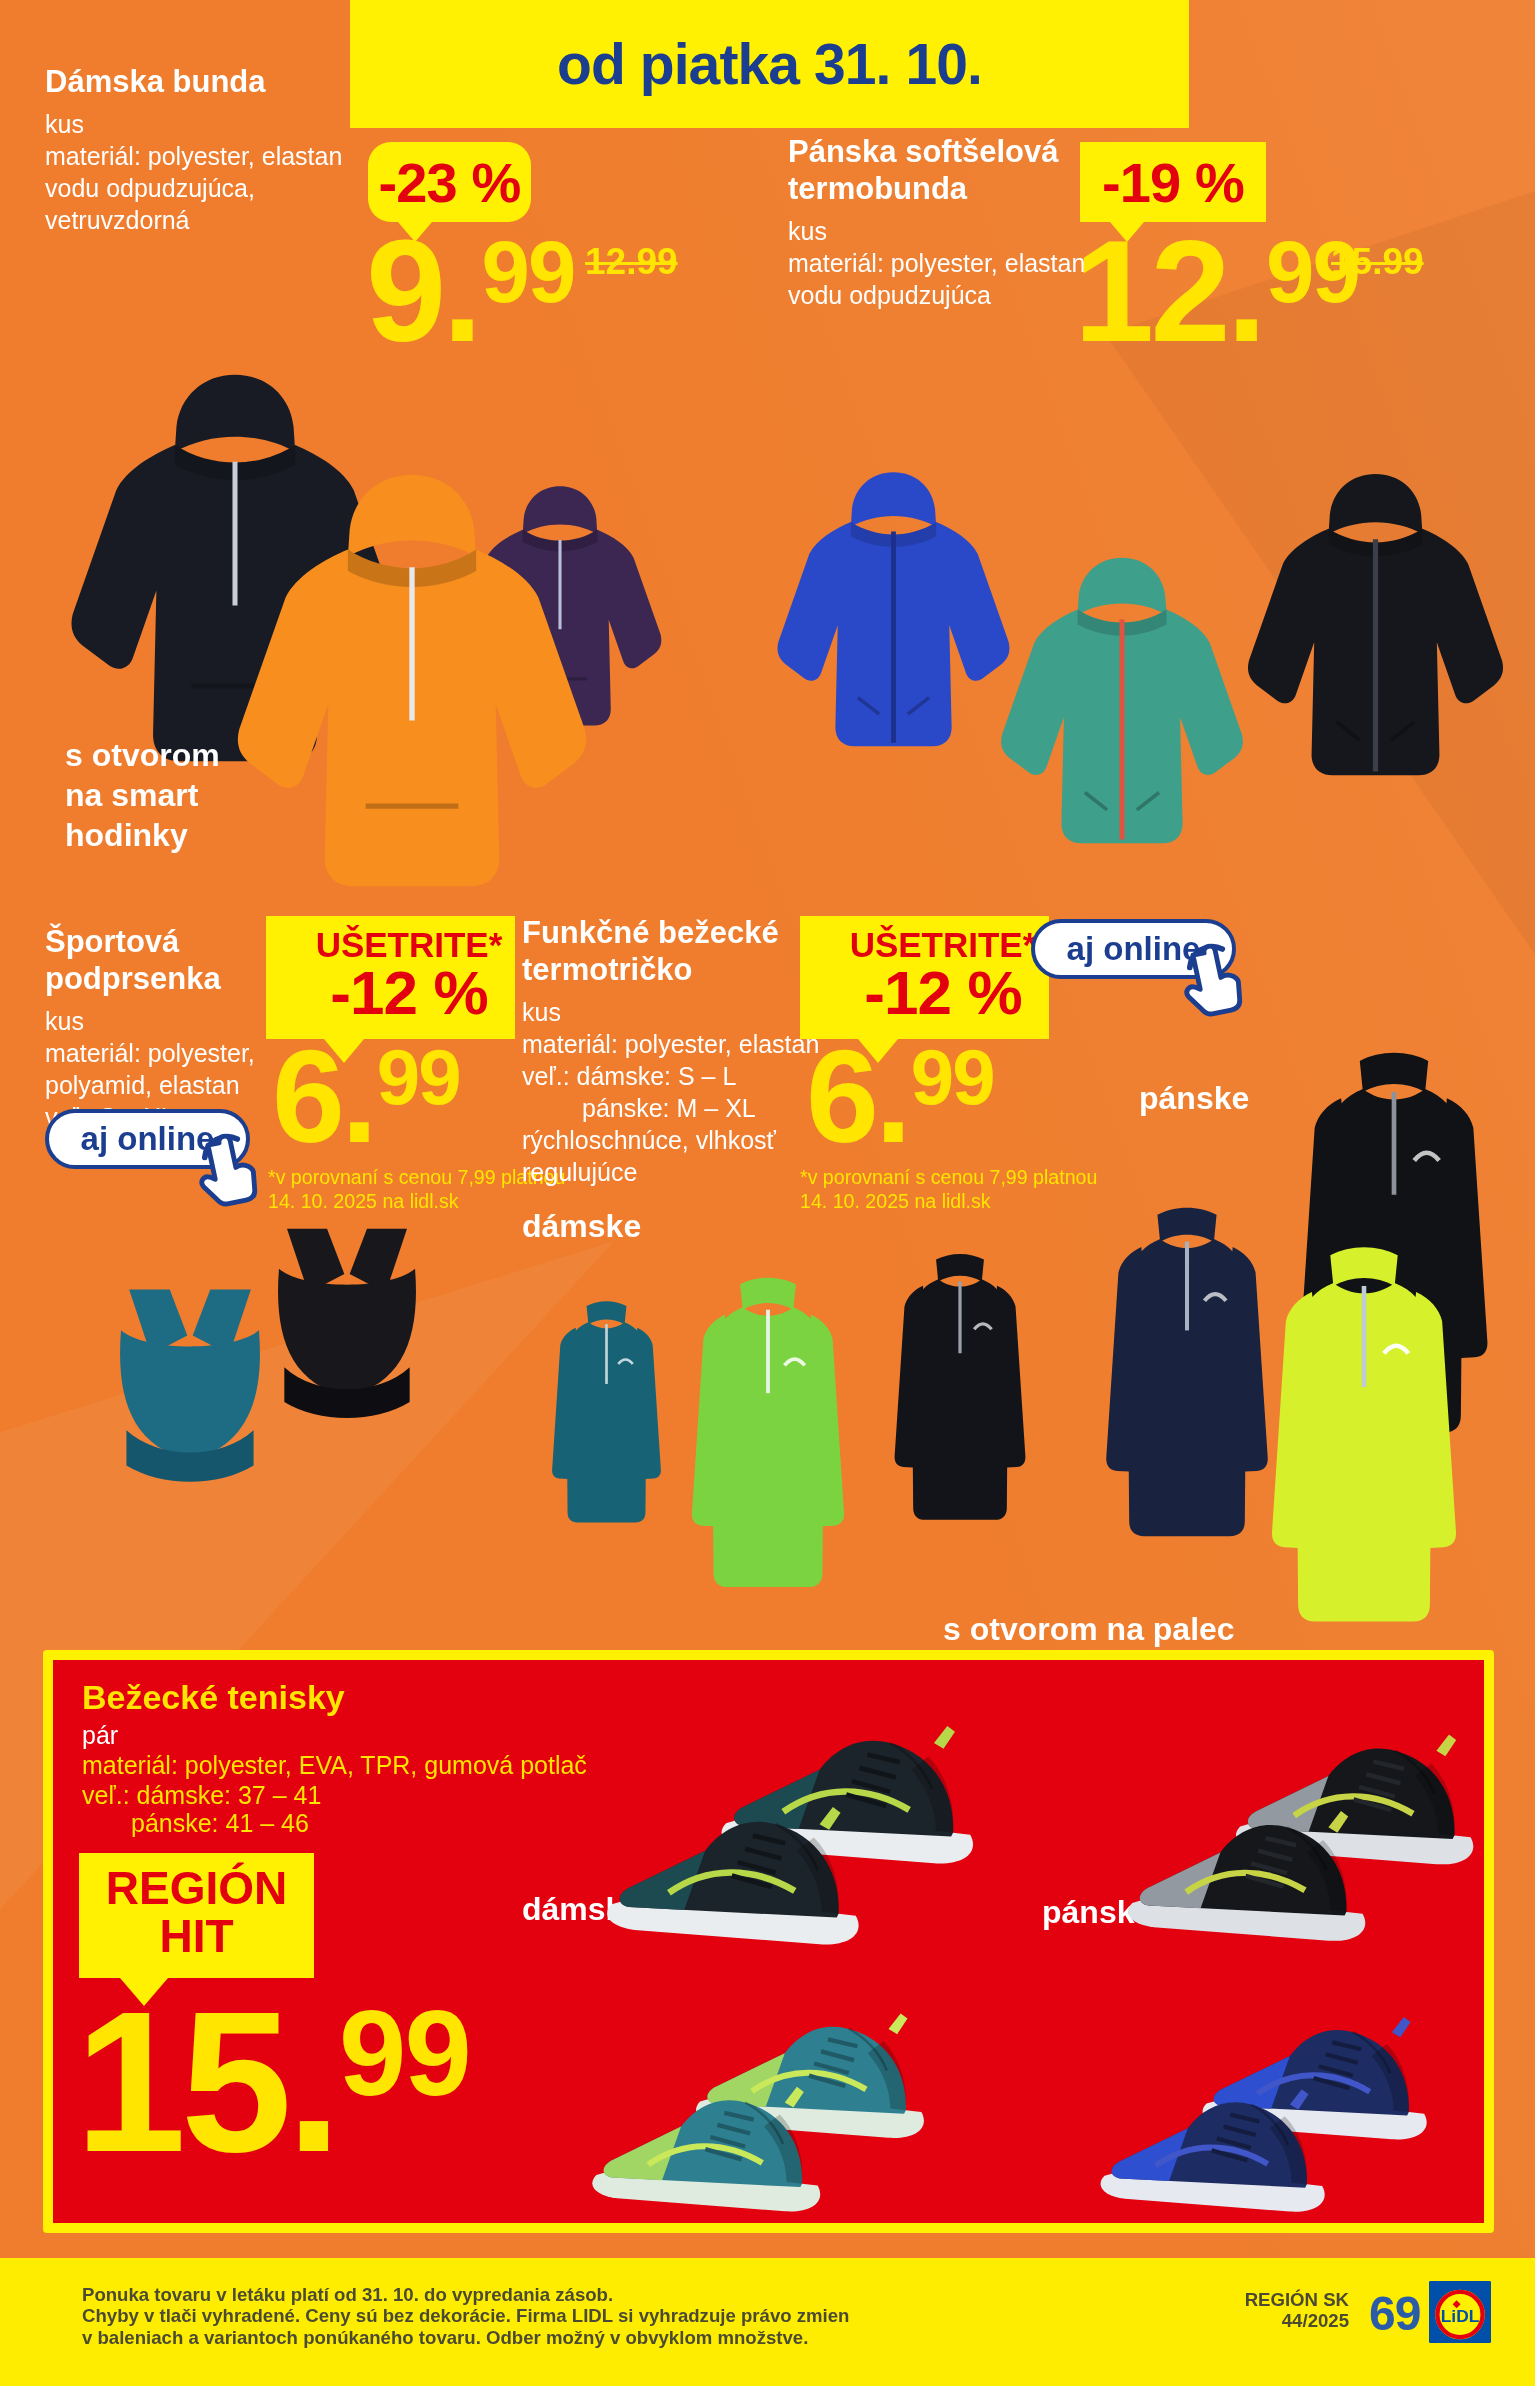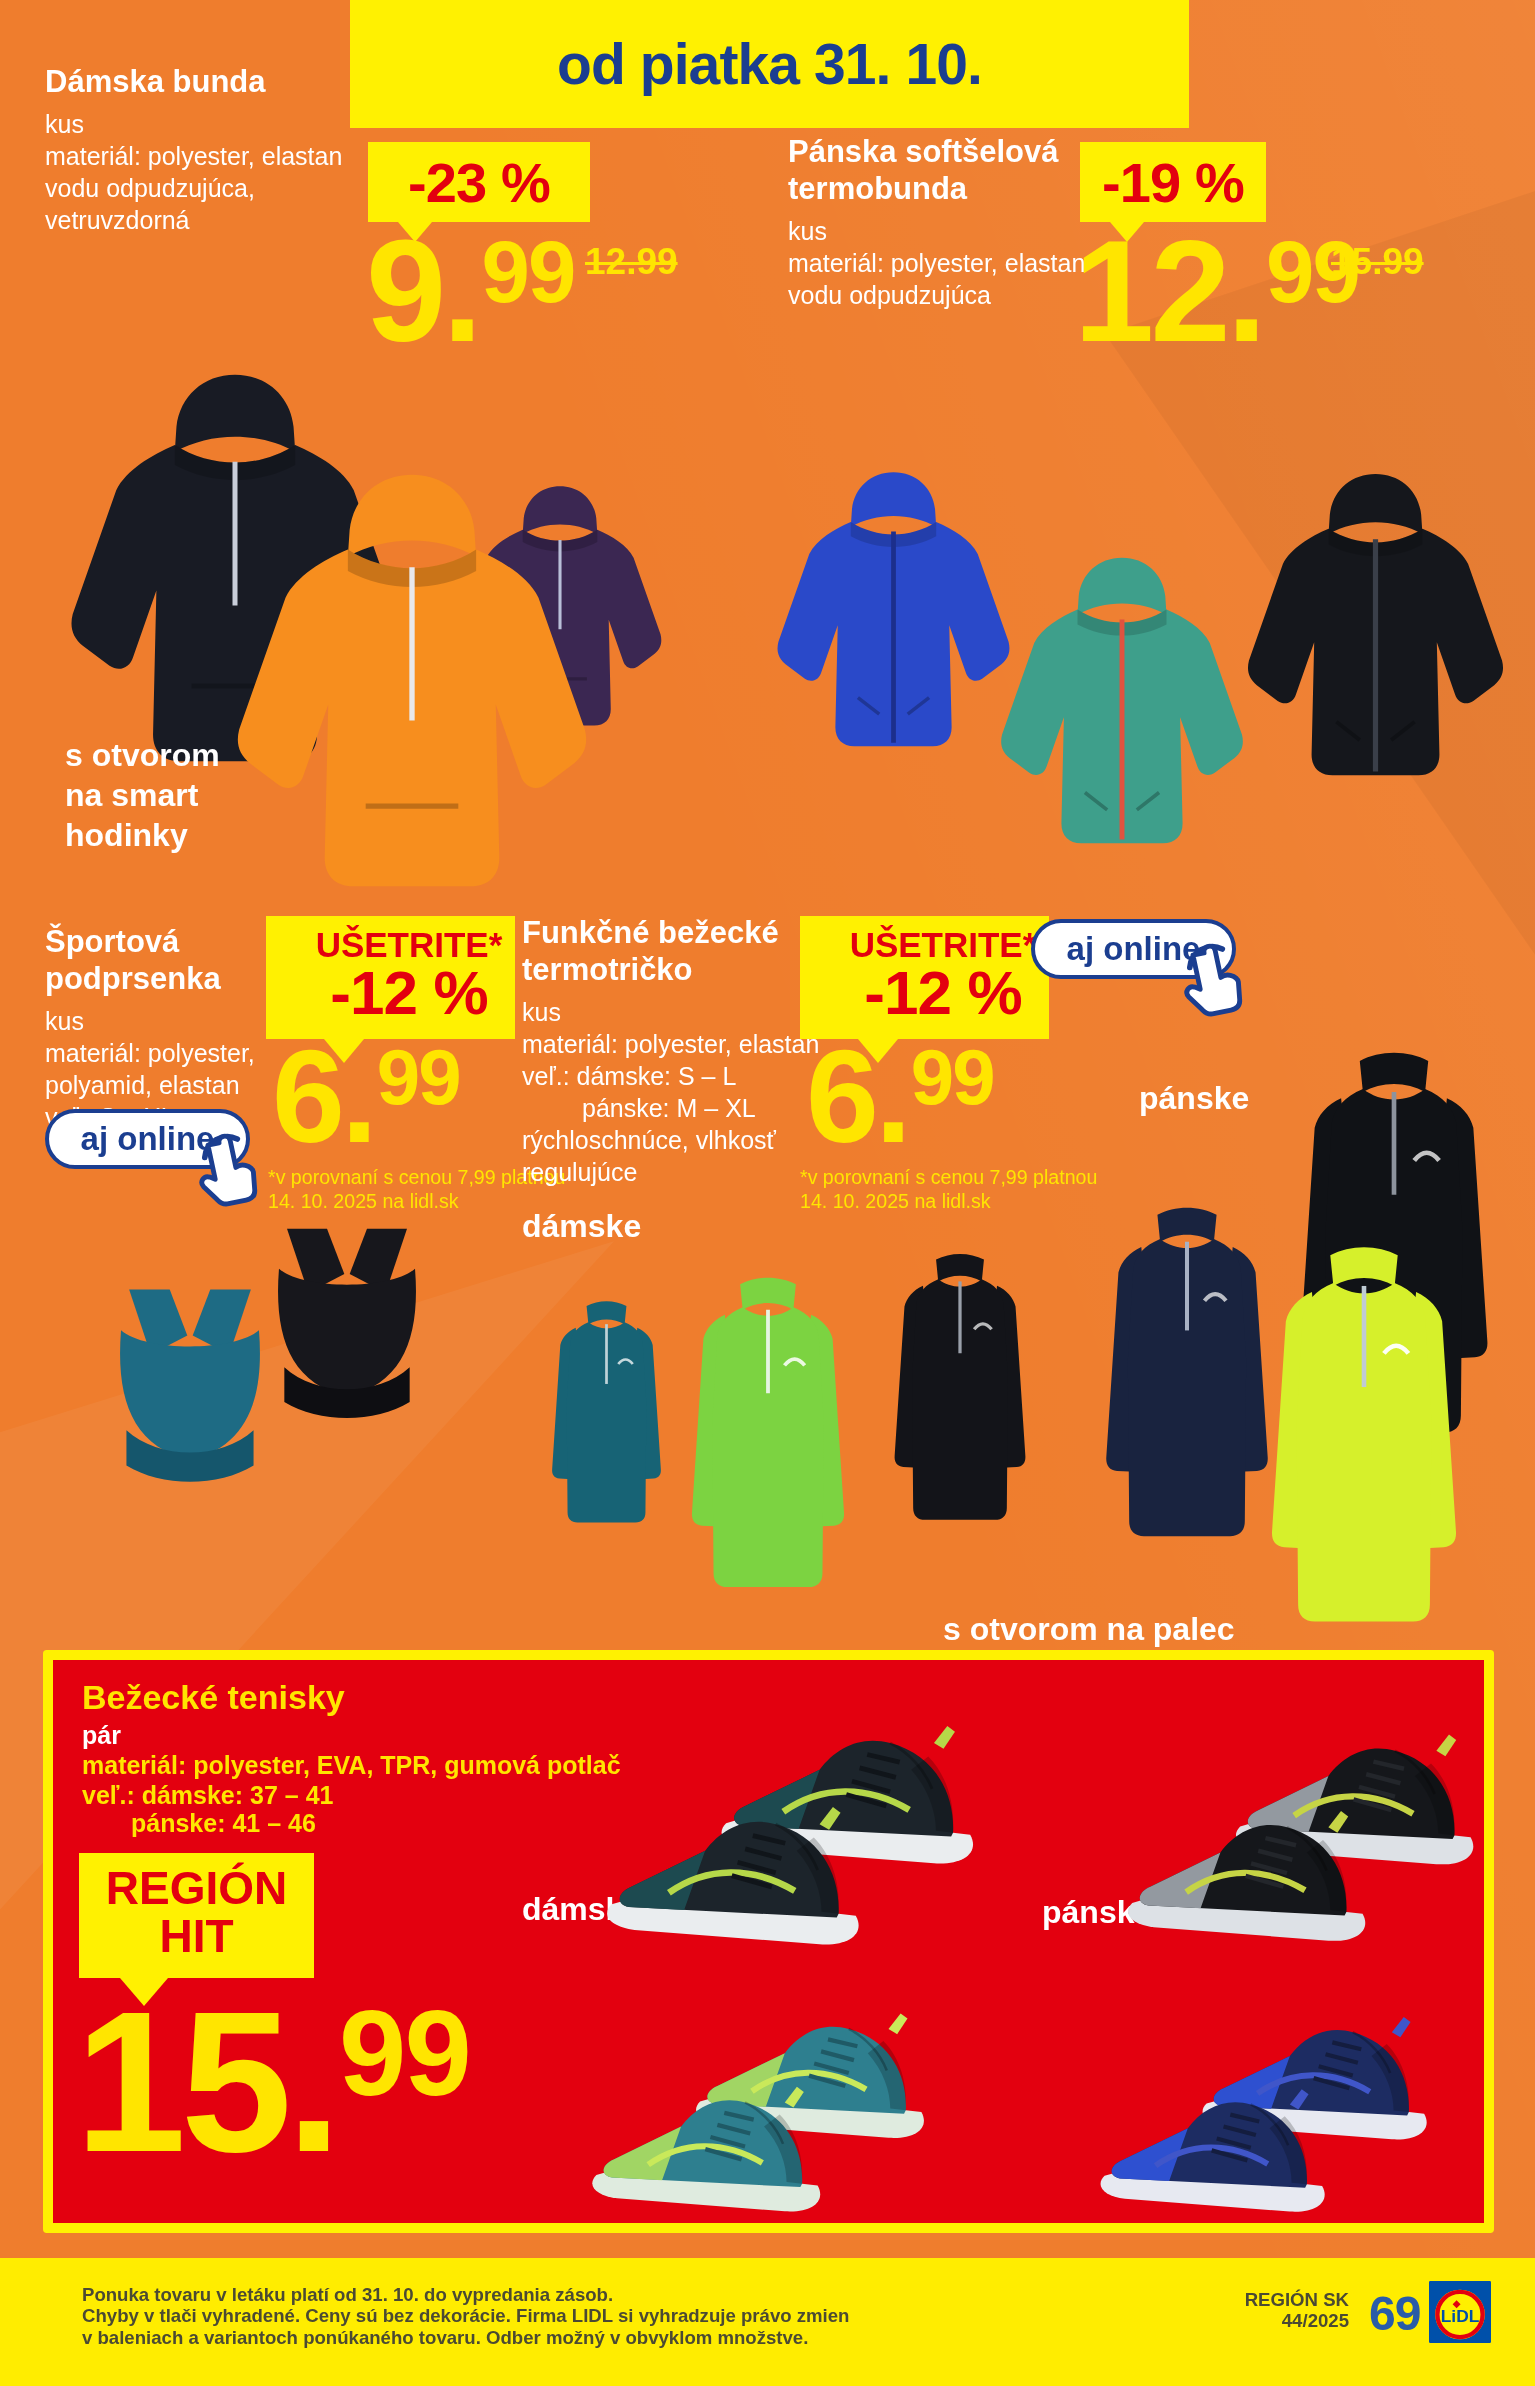--- a/index.html
+++ b/index.html
@@ -45,21 +45,21 @@
 
   
   .aj{background:#fff;border:4.7px solid #1B3E90;border-radius:32px;display:flex;align-items:center;justify-content:center;box-sizing:border-box;}
   .aj span{color:#1B3E90;font-weight:bold;font-size:33px;}
   .hand{transform:rotate(-12deg);}
 
   
   .redbox{left:43px;top:1650px;width:1451px;height:583px;background:#E3000F;border:10.3px solid #FFF101;box-sizing:border-box;border-radius:3.7px;}
   .ytext{color:#FFE500;}
   .shoes-title{font-size:34px;line-height:39px;font-weight:bold;color:#FFE500;}
-  .rline{font-size:25px;line-height:29px;font-weight:700;}
+  .rline{font-size:25px;line-height:29px;font-weight:400;}
 
   
   .footer{left:0;top:2258px;width:1535px;height:129px;background:#FFED00;}
   .legal{color:#4B4A33;font-size:18.6px;line-height:21.4px;font-weight:bold;}
   .regio{color:#4B4A33;font-size:18.6px;line-height:21.4px;font-weight:bold;text-align:right;}
   .pageno{color:#2A5CA8;font-size:48px;font-weight:bold;letter-spacing:-0.9px;}
 
   .photo{position:absolute;}
   svg text{font-family:"Liberation Sans", sans-serif;}
 </style>
@@ -146,21 +146,21 @@
   <svg class="photo" style="left:986px;top:418px;width:272px;height:576px;--main:#3E9F8B;--zip:#E0533F" viewBox="0 0 220 260">
       <use href="#sym-jacket"></use>
     </svg>
 
   <div class="abs info" style="left:45px;top:63px;width:308px;">
     <h3>Dámska bunda</h3>
     <p>kus</p>
     <p>materiál: polyester, elastan</p>
     <p>vodu odpudzujúca, vetruvzdorná</p>
   </div>
-  <div class="abs disc" style="left:368px;top:142px;width:222px;height:80px;">
+  <div class="abs disc" style="left:368px;top:142px;width:163px;height:80px;border-radius:23px;">
     <span>-23 %</span>
   </div>
   <div class="abs price p-lg" style="left:366px;top:236px;">
     <span class="pint">9.</span>
     <span class="pdec">99</span>
   </div>
   <div class="abs old" style="left:585px;top:241px;">12.99</div>
 
   <div class="abs info" style="left:788px;top:133px;width:308px;">
     <h3 style="margin-bottom:0;">Pánska softšelová</h3>

